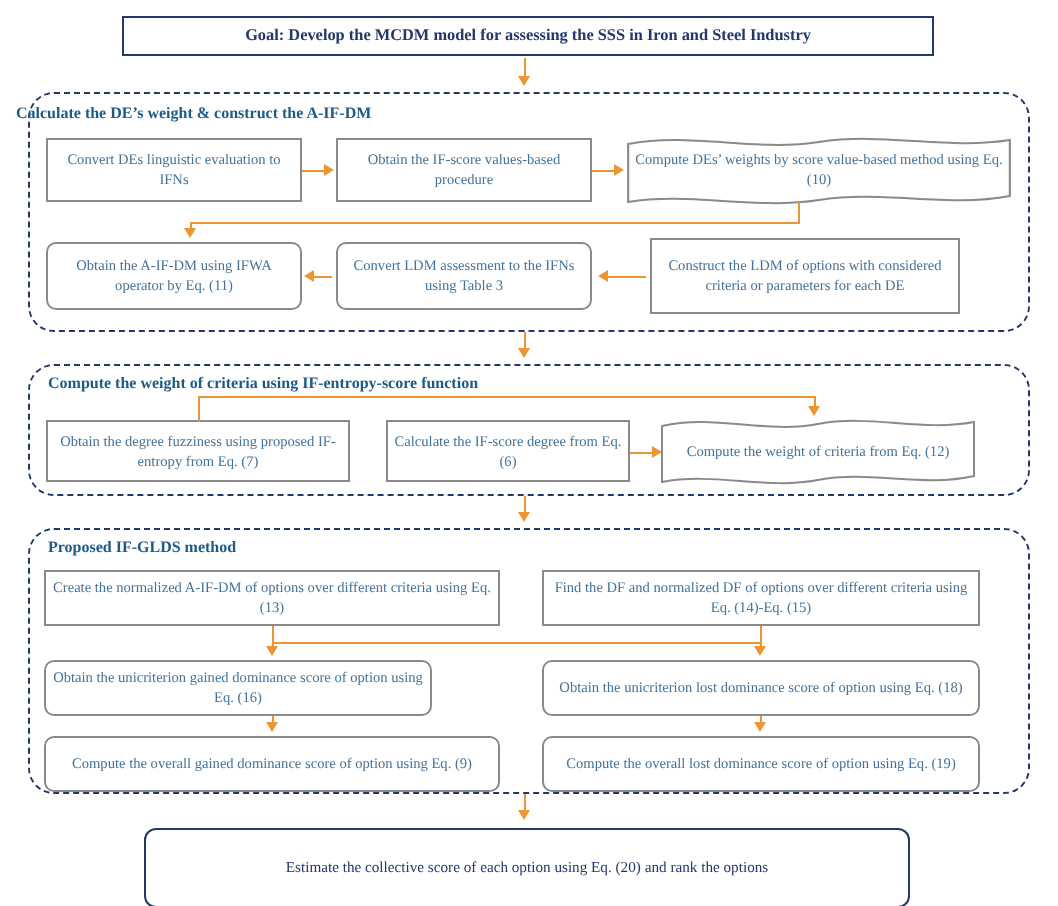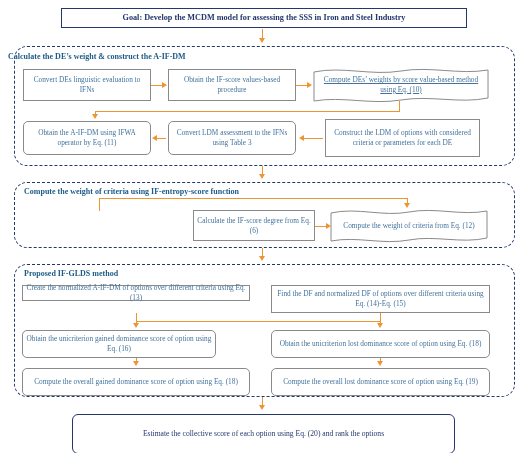--- a/index.html
+++ b/index.html
@@ -75,21 +75,21 @@
   <div class="group" style="left:14px;top:46px;width:501px;height:120px;"></div>
   <div class="group-title" style="left:8px;top:52px;">Calculate the DE’s weight &amp; construct the A-IF-DM</div>
 
   <div class="node rect" style="left:168px;top:69px;width:128px;height:32px;">
     <span>Obtain the IF-score values-based procedure</span>
   </div>
   <div class="node rect" style="left:23px;top:69px;width:128px;height:32px;">
     <span>Convert DEs linguistic evaluation to IFNs</span>
   </div>
 
-  <div class="node wave" style="left:313px;top:66px;width:176px;height:38px;text-decoration:underline;">
+  <div class="node wave" style="left:313px;top:66px;width:193px;height:38px;">
     <svg viewBox="0 0 180 38" preserveAspectRatio="none">
       <path d="M1,6 C30,0 60,10 90,5 C120,0 150,9 179,4 L179,32 C150,38 120,29 90,34 C60,39 30,30 1,35 Z" fill="#ffffff" stroke="#8a8a8a" stroke-width="1"></path>
     </svg>
     <span>Compute DEs’ weights by score value-based method using Eq. (10)</span>
   </div>
 
   <div class="ln lnh" style="left:151px;top:84.5px;width:12px;"></div>
   <div class="arw arw-r" style="left:162px;top:81.5px;"></div>
   <div class="ln lnh" style="left:296px;top:84.5px;width:12px;"></div>
   <div class="arw arw-r" style="left:307px;top:81.5px;"></div>
@@ -113,20 +113,23 @@
   <div class="arw arw-l" style="left:299px;top:134.5px;"></div>
   <div class="ln lnh" style="left:156px;top:137.5px;width:10px;"></div>
   <div class="arw arw-l" style="left:152px;top:134.5px;"></div>
 
   <div class="ln lnv" style="left:262px;top:166px;width:1.3px;height:10px;"></div>
   <div class="arw arw-d" style="left:258.5px;top:174px;"></div>
 
   <div class="group" style="left:14px;top:182px;width:501px;height:66px;"></div>
   <div class="group-title" style="left:24px;top:187px;">Compute the weight of criteria using IF-entropy-score function</div>
 
+  <div class="node rect" style="left:23px;top:210px;width:152px;height:31px;">
+    <span>Obtain the  degree fuzziness  using proposed IF- entropy from Eq. (7)</span>
+  </div>
   <div class="node rect" style="left:193px;top:210px;width:122px;height:31px;">
     <span>Calculate the IF-score degree from Eq. (6)</span>
   </div>
   <div class="node wave" style="left:330px;top:207px;width:158px;height:37px;">
     <svg viewBox="0 0 158 37" preserveAspectRatio="none">
       <path d="M1,6 C27,0 53,10 79,5 C105,0 131,9 157,4 L157,31 C131,37 105,28 79,33 C53,38 27,29 1,34 Z" fill="#ffffff" stroke="#8a8a8a" stroke-width="1"></path>
     </svg>
     <span>Compute the weight of criteria from Eq. (12)</span>
   </div>
 
@@ -137,36 +140,36 @@
   <div class="ln lnh" style="left:99px;top:198px;width:309px;"></div>
   <div class="ln lnv" style="left:407px;top:198px;height:7px;"></div>
   <div class="arw arw-d" style="left:404px;top:203px;"></div>
 
   <div class="ln lnv" style="left:262px;top:248px;height:10px;"></div>
   <div class="arw arw-d" style="left:258.5px;top:256px;"></div>
 
   <div class="group" style="left:14px;top:264px;width:501px;height:133px;"></div>
   <div class="group-title" style="left:24px;top:269px;">Proposed IF-GLDS method</div>
 
-  <div class="node rect" style="left:22px;top:285px;width:228px;height:16px;">
+  <div class="node rect" style="left:22px;top:285px;width:228px;height:28px;">
     <span>Create the normalized A-IF-DM  of options over different criteria using Eq. (13)</span>
   </div>
   <div class="node rect" style="left:271px;top:285px;width:219px;height:28px;">
     <span>Find the DF and normalized DF of options over different criteria using Eq. (14)-Eq. (15)</span>
   </div>
 
   <div class="node round" style="left:22px;top:330px;width:194px;height:28px;">
     <span>Obtain the unicriterion gained dominance score of option using Eq. (16)</span>
   </div>
   <div class="node round" style="left:271px;top:330px;width:219px;height:28px;">
     <span>Obtain the unicriterion lost dominance score of option using Eq. (18)</span>
   </div>
 
   <div class="node round" style="left:22px;top:368px;width:228px;height:28px;">
-    <span>Compute the overall gained dominance score of option using Eq. (18)</span>
+    <span>Compute the overall gained dominance score of option using Eq. (9)</span>
   </div>
   <div class="node round" style="left:271px;top:368px;width:219px;height:28px;">
     <span>Compute the overall lost dominance score of option using Eq. (19)</span>
   </div>
 
   <div class="ln lnv" style="left:136px;top:313px;height:9px;"></div>
   <div class="ln lnv" style="left:380px;top:313px;height:9px;"></div>
   <div class="ln lnh" style="left:136px;top:321px;width:245px;"></div>
   <div class="ln lnv" style="left:136px;top:321px;height:4px;"></div>
   <div class="arw arw-d" style="left:132.5px;top:323px;"></div>

